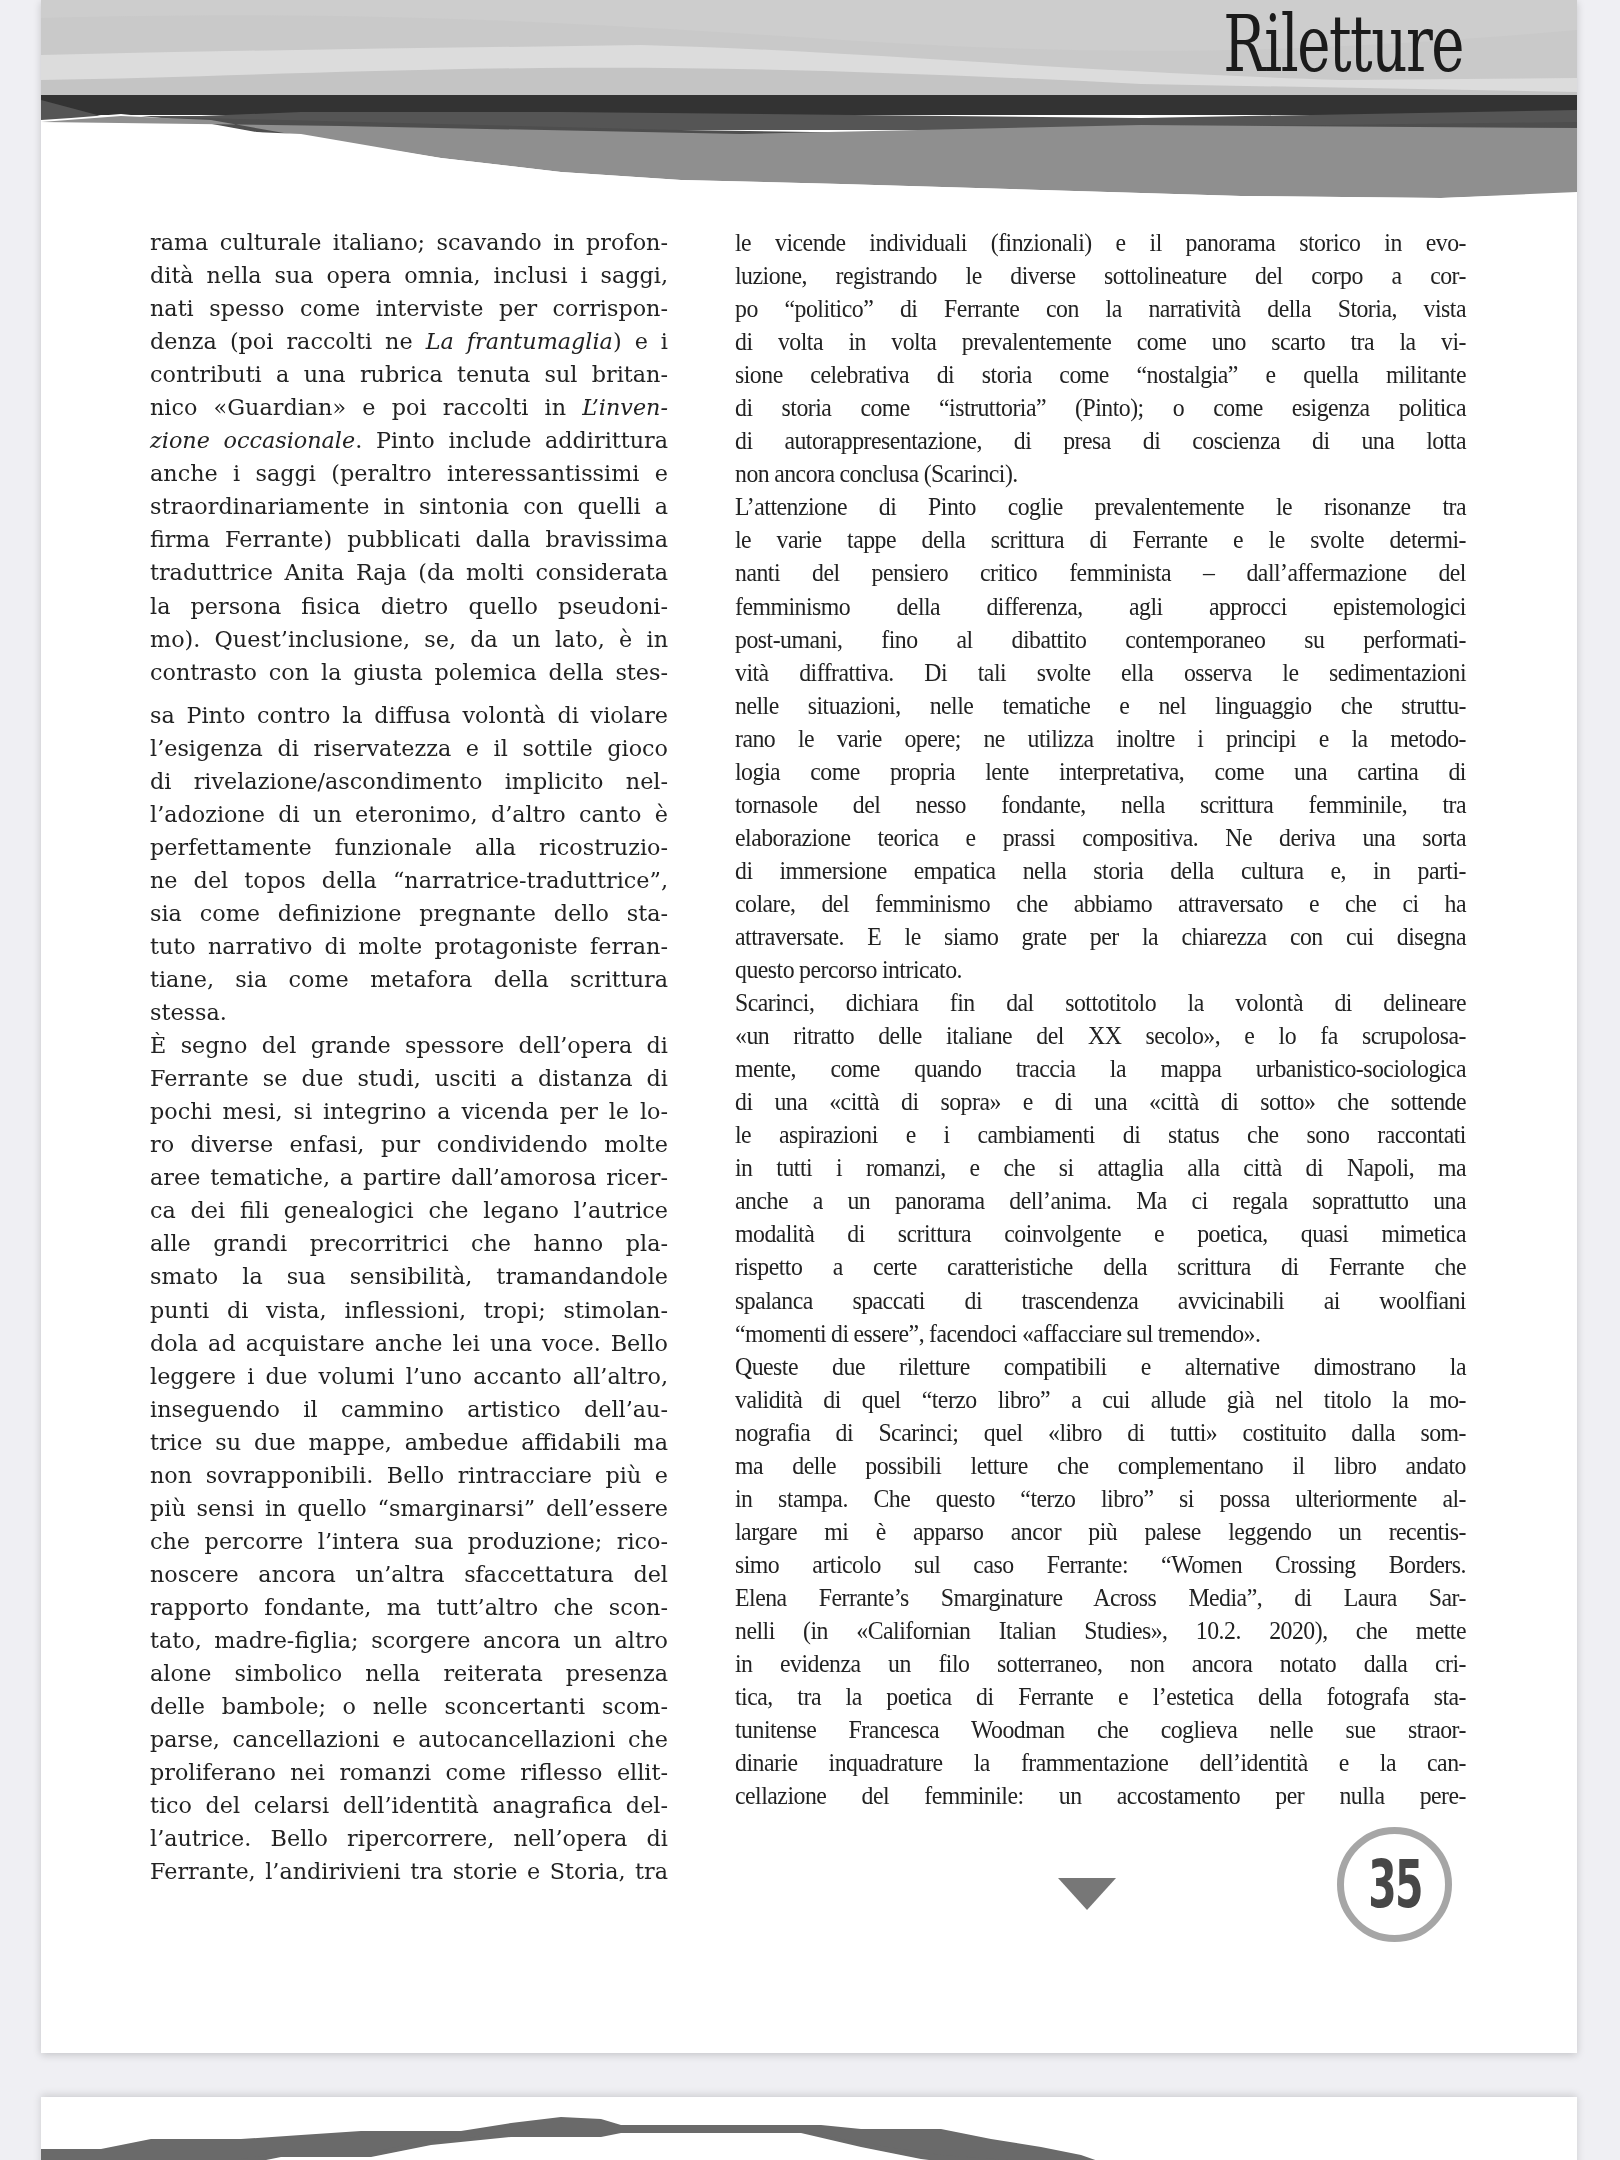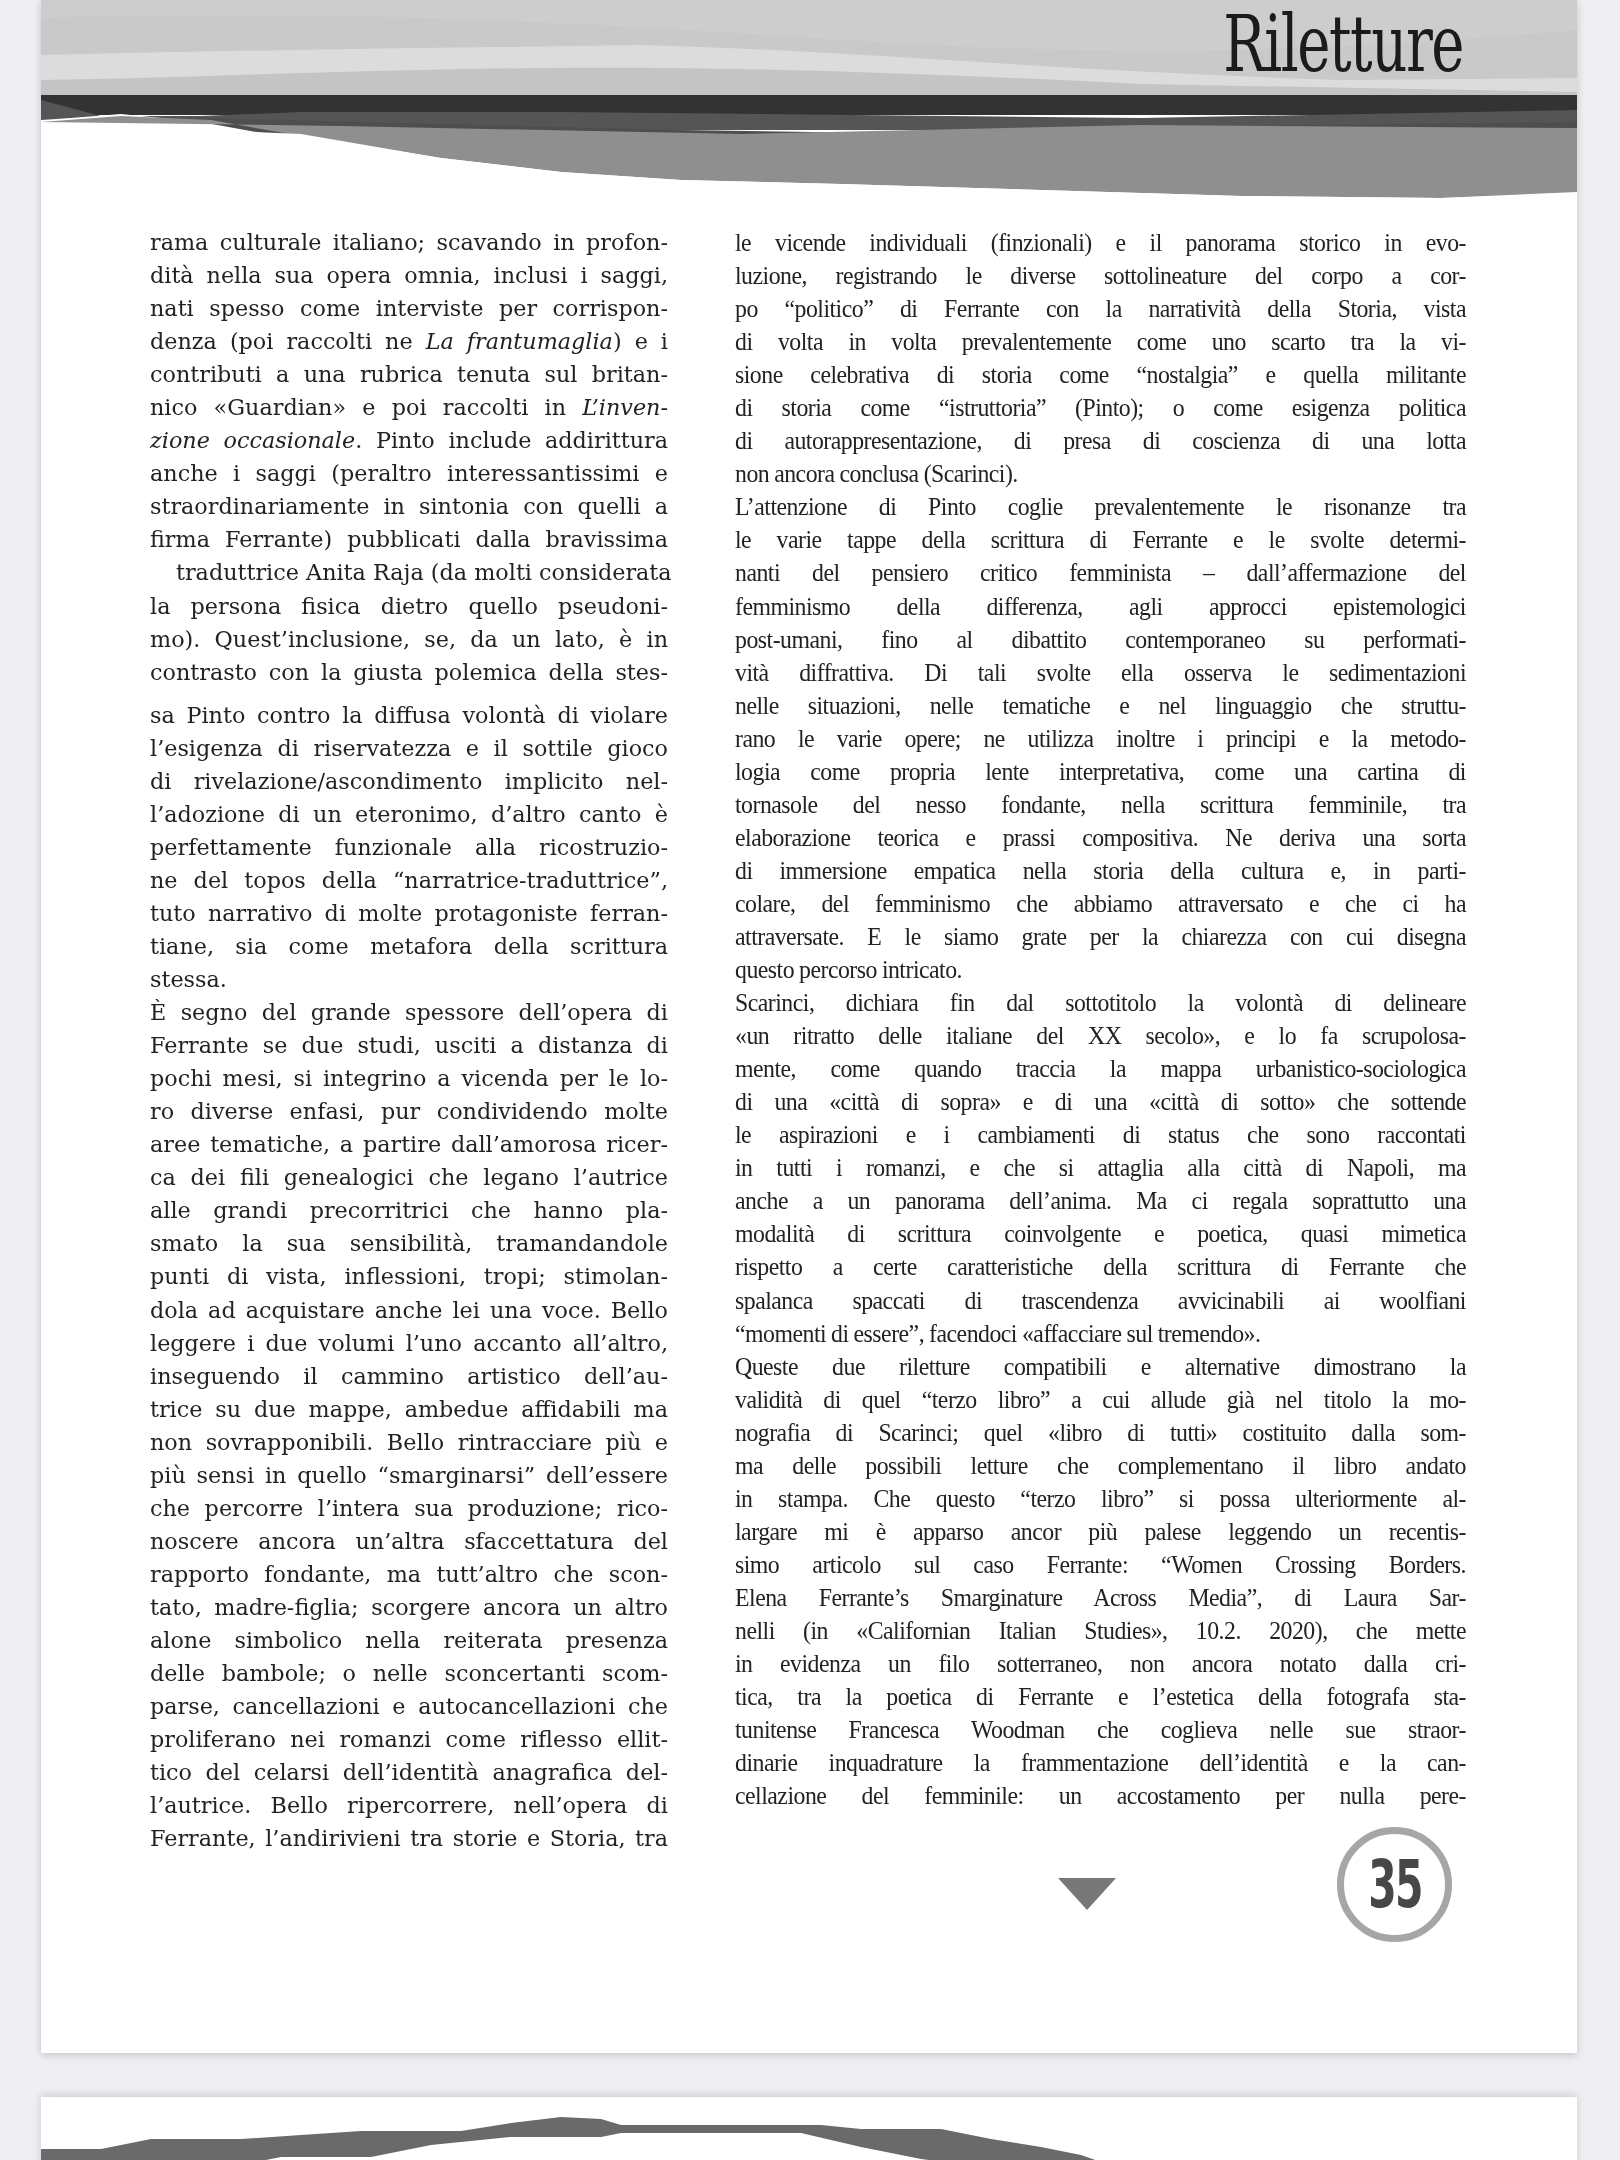--- a/index.html
+++ b/index.html
@@ -78,30 +78,31 @@
       <span class="ln" style="display: block; width: auto;"><span style="word-spacing: 0px;">rama culturale italiano; scavando in profon-</span></span>
       <span class="ln" style="display: block; width: auto;"><span style="word-spacing: 0px;">dità nella sua opera omnia, inclusi i saggi,</span></span>
       <span class="ln" style="display: block; width: auto;"><span style="word-spacing: 0px;">nati spesso come interviste per corrispon-</span></span>
       <span class="ln" style="display: block; width: auto;"><span style="word-spacing: -0.00223214px;"><span>denza (poi raccolti ne </span><em>La frantumaglia</em><span>) e i</span></span></span>
       <span class="ln" style="display: block; width: auto;"><span style="word-spacing: 0px;">contributi a una rubrica tenuta sul britan-</span></span>
       <span class="ln" style="display: block; width: auto;"><span style="word-spacing: 0px;"><span>nico «Guardian» e poi raccolti in </span><em>L’inven-</em><span></span></span></span>
       <span class="ln" style="display: block; width: auto;"><span style="word-spacing: 0.00390625px;"><span></span><em>zione occasionale</em><span>. Pinto include addirittura</span></span></span>
       <span class="ln" style="display: block; width: auto;"><span style="word-spacing: 0px;">anche i saggi (peraltro interessantissimi e</span></span>
       <span class="ln" style="display: block; width: auto;"><span style="word-spacing: 0px;">straordinariamente in sintonia con quelli a</span></span>
       <span class="ln" style="display: block; width: auto;"><span style="word-spacing: 0px;">firma Ferrante) pubblicati dalla bravissima</span></span>
-      <span class="ln" style="display: block; width: auto; margin-left: 26px;"><span style="word-spacing: 0px;">traduttrice Anita Raja (da molti considerata</span></span>
+      <span class="ln" style="display: block; width: auto;"><span style="word-spacing: 0px;">traduttrice Anita Raja (da molti considerata</span></span>
       <span class="ln" style="display: block; width: auto;"><span style="word-spacing: 0px;">la persona fisica dietro quello pseudoni-</span></span>
       <span class="ln" style="display: block; width: auto;"><span style="word-spacing: 0px;">mo). Quest’inclusione, se, da un lato, è in</span></span>
       <span class="ln" style="display: block; width: auto;"><span style="word-spacing: 0px;">contrasto con la giusta polemica della stes-</span></span>
       <span class="ln" style="display: block; width: auto; margin-top: 10px;"><span style="word-spacing: 0px;">sa Pinto contro la diffusa volontà di violare</span></span>
       <span class="ln" style="display: block; width: auto;"><span style="word-spacing: 0px;">l’esigenza di riservatezza e il sottile gioco</span></span>
       <span class="ln" style="display: block; width: auto;"><span style="word-spacing: 0px;">di rivelazione/ascondimento implicito nel-</span></span>
       <span class="ln" style="display: block; width: auto;"><span style="word-spacing: 0px;">l’adozione di un eteronimo, d’altro canto è</span></span>
       <span class="ln" style="display: block; width: auto;"><span style="word-spacing: 0px;">perfettamente funzionale alla ricostruzio-</span></span>
       <span class="ln" style="display: block; width: auto;"><span style="word-spacing: 0px;">ne del topos della “narratrice-traduttrice”,</span></span>
+      <span class="ln" style="display: block; width: auto;"><span style="word-spacing: 0px;">sia come definizione pregnante dello sta-</span></span>
       <span class="ln" style="display: block; width: auto;"><span style="word-spacing: 0px;">tuto narrativo di molte protagoniste ferran-</span></span>
       <span class="ln" style="display: block; width: auto;"><span style="word-spacing: 0px;">tiane, sia come metafora della scrittura</span></span>
       <span class="ln last" style="display: block; width: auto;"><span>stessa.</span></span>
       <span class="ln" style="display: block; width: auto;"><span style="word-spacing: 0px;">È segno del grande spessore dell’opera di</span></span>
       <span class="ln" style="display: block; width: auto;"><span style="word-spacing: 0px;">Ferrante se due studi, usciti a distanza di</span></span>
       <span class="ln" style="display: block; width: auto;"><span style="word-spacing: 0px;">pochi mesi, si integrino a vicenda per le lo-</span></span>
       <span class="ln" style="display: block; width: auto;"><span style="word-spacing: 0px;">ro diverse enfasi, pur condividendo molte</span></span>
       <span class="ln" style="display: block; width: auto;"><span style="word-spacing: 0px;">aree tematiche, a partire dall’amorosa ricer-</span></span>
       <span class="ln" style="display: block; width: auto;"><span style="word-spacing: 0px;">ca dei fili genealogici che legano l’autrice</span></span>
       <span class="ln" style="display: block; width: auto;"><span style="word-spacing: 0px;">alle grandi precorritrici che hanno pla-</span></span>

